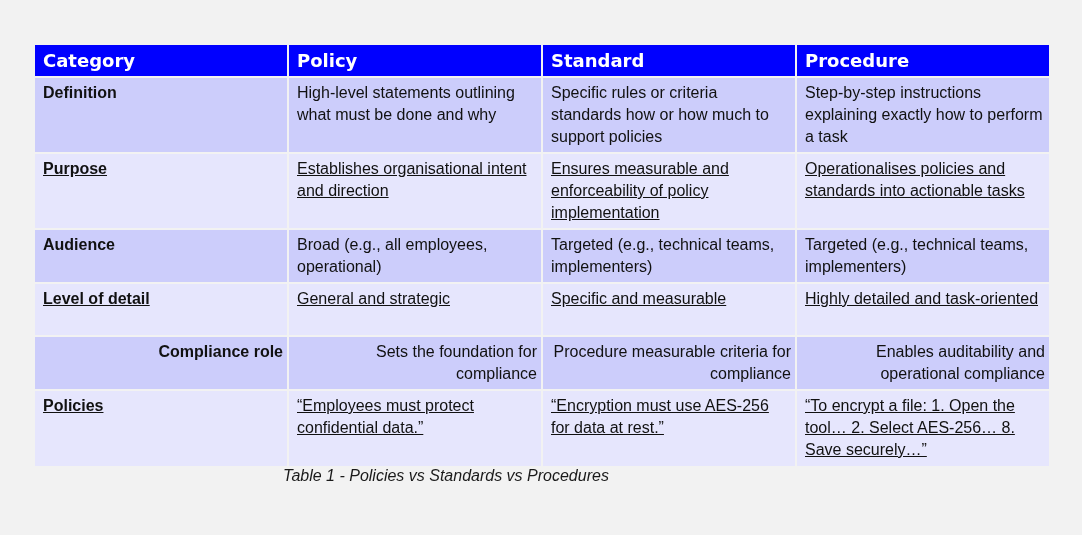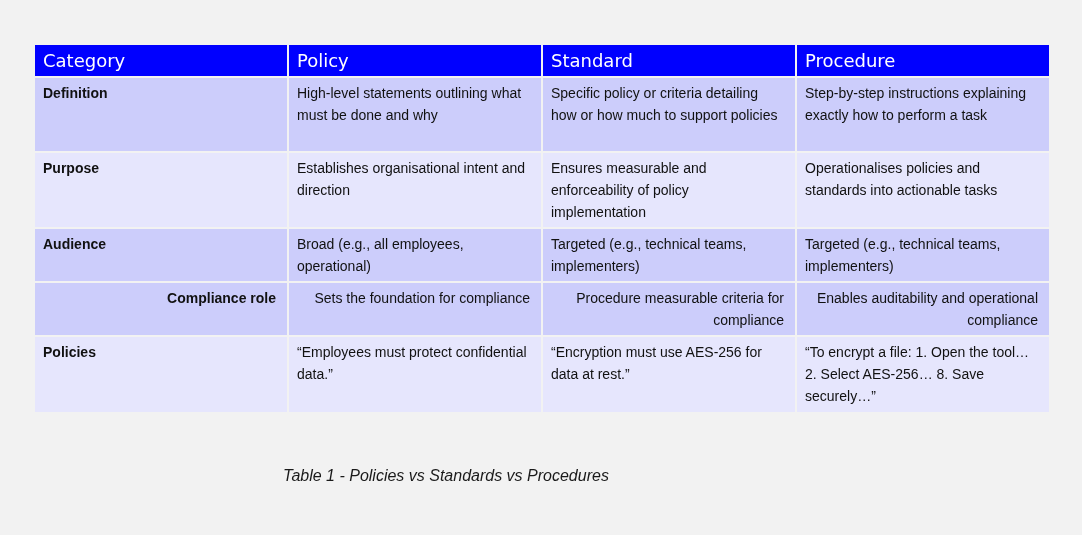--- a/index.html
+++ b/index.html
@@ -26,37 +26,37 @@
       table-layout: fixed;
     }
     col.c0 { width: 254px; }
     col.c1 { width: 254px; }
     col.c2 { width: 254px; }
     col.c3 { width: 254px; }
     th, td {
       border: 2px solid #f2f2f2;
       vertical-align: top;
       text-align: left;
-      padding: 4px 11px 4px 8px;
-      font-size: 14px;
+      padding: 4px 4px 4px 8px;
+      font-size: 16px;
       line-height: 22px;
       color: #111111;
     }
     thead th {
       background: #0000ff;
       color: #ffffff;
       font-family: "DejaVu Sans", sans-serif;
-      font-weight: normal;
+      font-weight: bold;
       font-size: 18px;
       line-height: 22px;
       padding: 5px 8px 3px 8px;
       height: 23px;
     }
     tbody tr.odd td { background: #cccdfb; }
-    tbody tr.even td { background: #e6e6fd; }
+    tbody tr.even td { background: #e6e6fd; text-decoration: underline; }
     td.row-label { font-weight: bold; }
     tr.r-def td { height: 65px; }
     tr.r-purpose td { height: 65px; }
     tr.r-aud td { height: 43px; }
     tr.r-level td { height: 43px; }
     tr.r-comp td { height: 43px; text-align: right; }
     tr.r-example td { height: 67px; }
     .caption {
       position: absolute;
       left: 0;
@@ -84,34 +84,40 @@
         <th>Category</th>
         <th>Policy</th>
         <th>Standard</th>
         <th>Procedure</th>
       </tr>
     </thead>
     <tbody>
       <tr class="odd r-def">
         <td class="row-label">Definition</td>
         <td>High-level statements outlining what must be done and why</td>
-        <td>Specific policy or criteria detailing how or how much to support policies</td>
+        <td>Specific rules or criteria standards how or how much to support policies</td>
         <td>Step-by-step instructions explaining exactly how to perform a task</td>
       </tr>
       <tr class="even r-purpose">
         <td class="row-label">Purpose</td>
         <td>Establishes organisational intent and direction</td>
         <td>Ensures measurable and enforceability of policy implementation</td>
         <td>Operationalises policies and standards into actionable tasks</td>
       </tr>
       <tr class="odd r-aud">
         <td class="row-label">Audience</td>
         <td>Broad (e.g., all employees, operational)</td>
         <td>Targeted (e.g., technical teams, implementers)</td>
         <td>Targeted (e.g., technical teams, implementers)</td>
+      </tr>
+      <tr class="even r-level">
+        <td class="row-label">Level of detail</td>
+        <td>General and strategic</td>
+        <td>Specific and measurable</td>
+        <td>Highly detailed and task-oriented</td>
       </tr>
       <tr class="odd r-comp">
         <td class="row-label">Compliance role</td>
         <td>Sets the foundation for compliance</td>
         <td>Procedure measurable criteria for compliance</td>
         <td>Enables auditability and operational compliance</td>
       </tr>
       <tr class="even r-example">
         <td class="row-label">Policies</td>
         <td>“Employees must protect confidential data.”</td>

